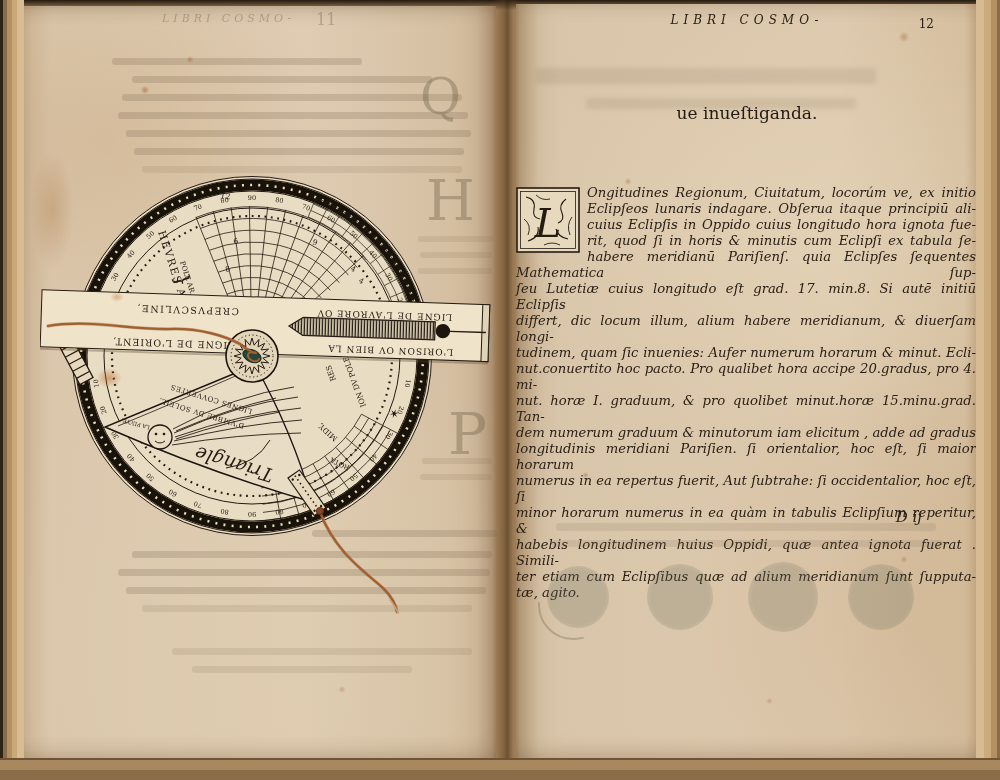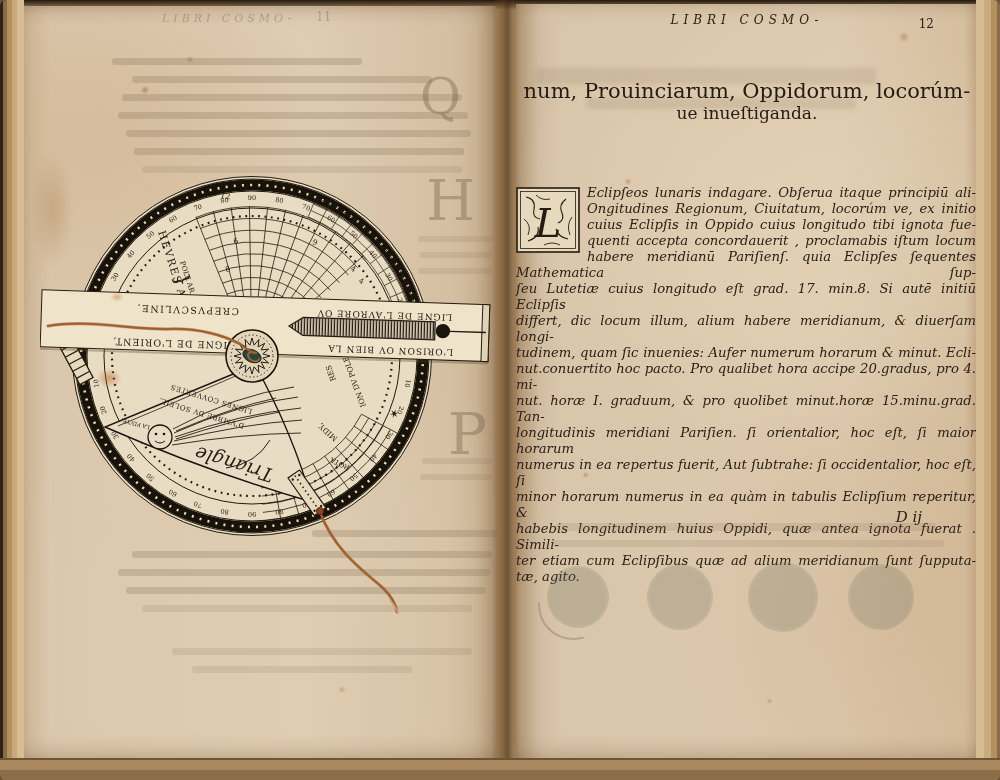--- a/index.html
+++ b/index.html
@@ -1,18 +1,18 @@
 <!DOCTYPE html>
 <html><head>
 <meta charset="utf-8">
 <style>
   html,body{margin:0;padding:0;background:#6b543a;}
   .photo{position:relative;width:1000px;height:780px;overflow:hidden;
     background:linear-gradient(180deg,#241a10 0%,#5a452e 4px,#a9885f 10px);
-    font-family:"DejaVu Serif", serif;border-radius:6px;}
+    font-family:"DejaVu Serif", serif;}
   
   .page{position:absolute;background:#d9c5aa;}
   .left-page{left:22px;top:6px;width:474px;height:752px;
     background:
       radial-gradient(ellipse 340px 260px at 18% 18%, rgba(197,164,122,.35), rgba(0,0,0,0) 70%),
       radial-gradient(ellipse 420px 420px at 55% 85%, rgba(222,205,175,.5), rgba(0,0,0,0) 75%),
       linear-gradient(90deg,#cbb291 0%,#dbc7ac 6%,#dfccb2 60%,#d3bd9f 96%,#c2a583 100%),#d9c5aa;
     box-shadow: inset -26px 0 34px -18px rgba(96,66,34,.35), inset 0 -14px 22px -14px rgba(96,66,34,.3), inset 0 10px 18px -12px rgba(60,40,20,.35);}
   .right-page{left:516px;top:4px;width:462px;height:754px;
     background:
@@ -54,21 +54,21 @@
   .etch{stroke:#241c12;fill:none;}
 </style>
 </head>
 <body>
 
 <div class="photo">
 
   <div class="page left-page">
 
     <div class="ghost-head" style="left:140px;top:6px;">LIBRI COSMO-</div>
-    <div class="ghost-cap" style="left:294px;top:4px;font-size:12px;">11</div>
+    <div class="ghost-cap" style="left:294px;top:4px;font-size:16px;">11</div>
 
     <div class="gbar" style="left:90px;top:52px;width:250px;height:7px;"></div>
     <div class="gbar" style="left:110px;top:70px;width:300px;height:7px;"></div>
     <div class="gbar" style="left:100px;top:88px;width:340px;height:7px;"></div>
     <div class="gbar" style="left:96px;top:106px;width:350px;height:7px;"></div>
     <div class="gbar" style="left:104px;top:124px;width:345px;height:7px;"></div>
     <div class="gbar" style="left:112px;top:142px;width:330px;height:7px;"></div>
     <div class="gbar gbar-lt" style="left:120px;top:160px;width:320px;height:7px;"></div>
     <div class="ghost-cap" style="left:398px;top:62px;font-size:50px;">Q</div>
     <div class="ghost-cap" style="left:404px;top:162px;font-size:56px;">H</div>
@@ -87,43 +87,43 @@
     <div class="gbar gbar-lt" style="left:150px;top:642px;width:300px;height:7px;"></div>
     <div class="gbar gbar-lt" style="left:170px;top:660px;width:220px;height:7px;"></div>
   </div>
 
   <div class="page right-page">
     <div class="rp-header">LIBRI COSMO-</div>
     <div class="rp-folio">12</div>
 
     <div class="gbar gbar-lt" style="left:20px;top:64px;width:340px;height:16px;filter:blur(2px);"></div>
     <div class="gbar gbar-lt" style="left:70px;top:94px;width:270px;height:11px;filter:blur(2px);"></div>
-    <div class="rp-title2">num, Prouinciarum, Oppidorum, locorúm-</div>
     <div class="rp-title3">ue inueſtiganda.</div>
 
     <div class="rp-body">
 
       <svg class="dropcap" viewBox="0 0 64 74">
         <rect x="1" y="1" width="62" height="64" fill="#e6d9bd" stroke="#241b12" stroke-width="1.6"></rect>
         <rect x="4.5" y="4.5" width="55" height="57" fill="none" stroke="#241b12" stroke-width="0.8"></rect>
         <path class="etch" stroke-width="1.1" d="M10,10 q10,2 8,12 q-2,9 6,10 M12,54 q12,-4 10,-14 M50,12 q-8,6 -4,14 q3,7 -4,10 M52,52 q-10,-2 -12,-10"></path>
         <path class="etch" stroke-width="0.9" d="M8,32 q8,6 4,16 M56,30 q-6,8 -2,18 M20,8 q6,6 14,4 M28,58 q8,-4 16,0"></path>
         <text x="32" y="50" text-anchor="middle" font-size="40" font-family="DejaVu Serif, serif" fill="#241b12">L</text>
       </svg>
 
-    <div class="bline">Eclipſeos lunaris indagare. Obſerua itaque principiū ali-</div>
-        <div class="bline">Ongitudines Regionum, Ciuitatum, locorúm ve, ex initio</div>
-        <div class="bline">cuius Eclipſis in Oppido cuius longitudo tibi ignota fue-</div>
-        <div class="bline">quenti accepta concordauerit , proclamabis iſtum locum</div>
+    <div class="bline">Ongitudines Regionum, Ciuitatum, locorúm ve, ex initio</div>
+        <div class="bline">Eclipſeos lunaris indagare. Obſerua itaque principiū ali-</div>
+        <div class="bline">cuius Eclipſis in Oppido cuius longitudo hora ignota fue-</div>
+        <div class="bline">rit, quod ſi in horis &amp; minutis cum Eclipſi ex tabula ſe-</div>
         <div class="bline">habere meridianū Pariſienſ. quia Eclipſes ſequentes Mathematica ſup-</div>
         <div class="bline">ſeu Lutetiæ cuius longitudo eſt grad. 17. min.8. Si autē initiū Eclipſis</div>
         <div class="bline">differt, dic locum illum, alium habere meridianum, &amp; diuerſam longi-</div>
         <div class="bline">tudinem, quam ſic inuenies: Aufer numerum horarum &amp; minut. Ecli-</div>
         <div class="bline">nut.conuertito hoc pacto. Pro qualibet hora accipe 20.gradus, pro 4. mi-</div>
         <div class="bline">nut. horæ I. graduum, &amp; pro quolibet minut.horæ 15.minu.grad. Tan-</div>
+        <div class="bline">dem numerum graduum &amp; minutorum iam elicitum , adde ad gradus</div>
         <div class="bline">longitudinis meridiani Pariſien. ſi orientalior, hoc eſt, ſi maior horarum</div>
         <div class="bline">numerus in ea repertus fuerit, Aut ſubtrahe: ſi occidentalior, hoc eſt, ſi</div>
         <div class="bline">minor horarum numerus in ea quàm in tabulis Eclipſium reperitur, &amp;</div>
         <div class="bline">habebis longitudinem huius Oppidi, quæ antea ignota fuerat . Simili-</div>
         <div class="bline">ter etiam cum Eclipſibus quæ ad alium meridianum ſunt ſupputa-</div>
         <div class="bline last">tæ, agito.</div>
       </div>
 
     <div class="rp-sig">D ij</div>
 

